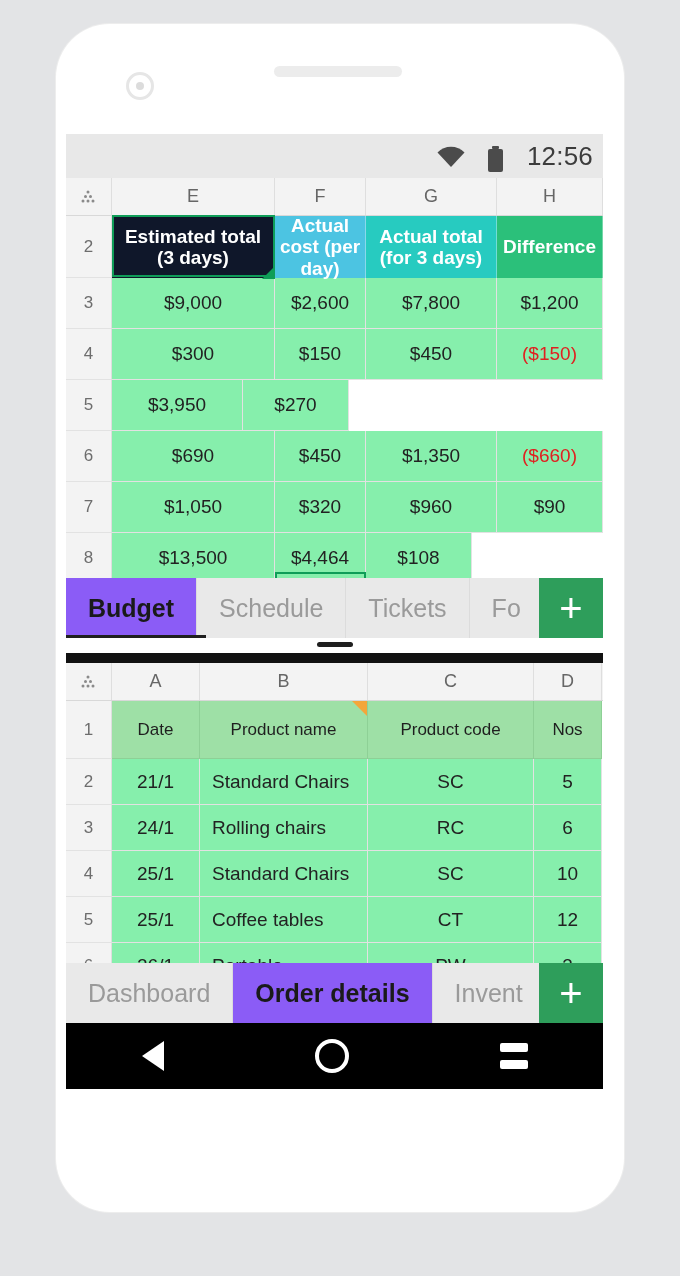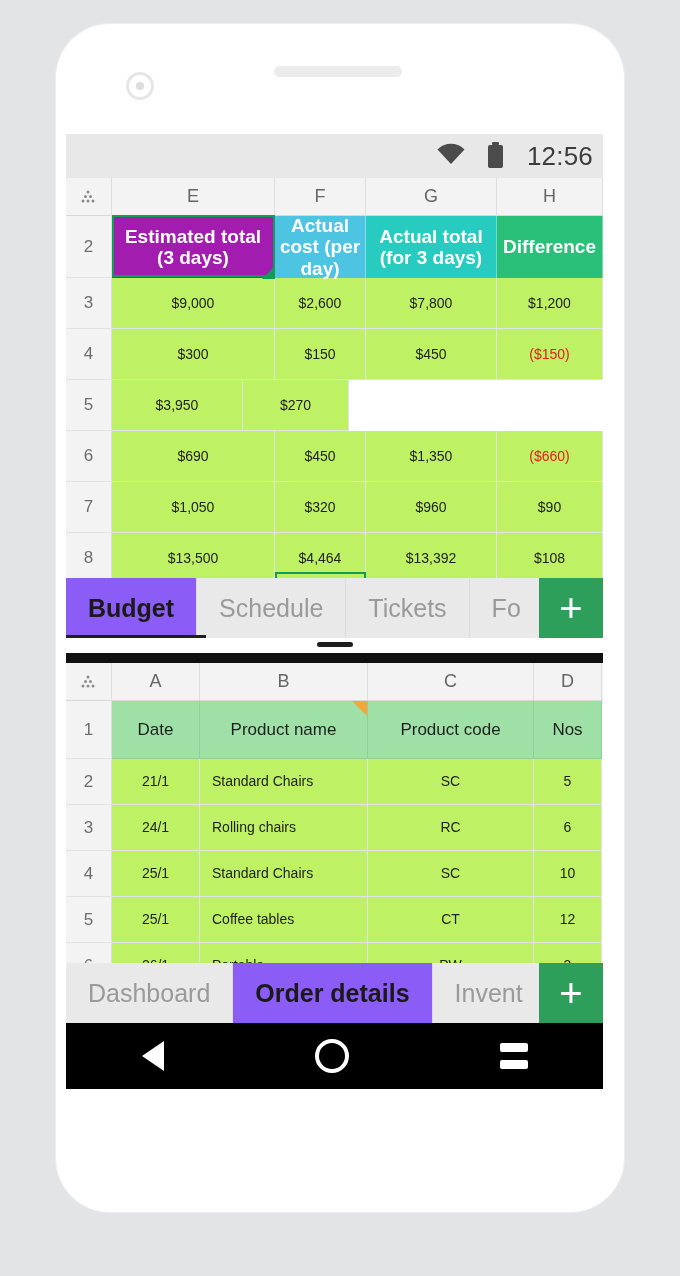--- a/index.html
+++ b/index.html
@@ -69,21 +69,21 @@
     height: 44px;
     background: #e8e8e8;
     display: flex;
     align-items: center;
     justify-content: flex-end;
     padding-right: 10px;
     box-sizing: border-box;
   }
   .status-icons {
     display: flex;
-    align-items: center;
+    align-items: flex-end;
     gap: 22px;
   }
   .wifi-ico { display: block; }
   .battery {
     width: 15px;
     height: 23px;
     background: #4b4b4b;
     border-radius: 2px;
     position: relative;
   }
@@ -152,39 +152,39 @@
     border-bottom: 1px solid #e2e2e2;
     box-sizing: border-box;
   }
   .cell {
     display: flex;
     align-items: center;
     justify-content: center;
     box-sizing: border-box;
     border-right: 1px solid #e2e2e2;
     border-bottom: 1px solid #e2e2e2;
-    font-size: 14px;
+    font-size: 19px;
     color: #222;
     text-align: center;
-    background: #bef264;
+    background: #86efac;
     line-height: 1.15;
   }
   .cell.neg { color: #e02020; }
 
   
   .bh {
     color: #ffffff;
     font-weight: bold;
     font-size: 19px;
     line-height: 1.12;
     border-right: 1px solid rgba(255,255,255,0.35);
     border-bottom: none;
     padding: 0 4px;
   }
-  .bh-e { background: #a21caf; }
+  .bh-e { background: #0f172a; }
   .bh-f { background: #4cc4e2; }
   .bh-g { background: #27cbc0; }
   .bh-h { background: #2bc07a; }
 
   .sel-marker {
     position: absolute;
     right: -1px;
     bottom: -1px;
     width: 0; height: 0;
     border-left: 13px solid transparent;
@@ -401,21 +401,20 @@
           <div class="rowhdr" style="height:51px;">7</div>
           <div class="cell" style="width:163px;flex:0 0 163px;">$1,050</div>
           <div class="cell" style="width:91px;flex:0 0 91px;">$320</div>
           <div class="cell" style="width:131px;flex:0 0 131px;text-align:center;">$960</div>
           <div class="cell" style="width:106px;flex:0 0 106px;">$90</div>
         </div>
         <div class="sheet-row" style="height:51px;">
           <div class="rowhdr" style="height:51px;">8</div>
           <div class="cell" style="width:163px;flex:0 0 163px;">$13,500</div>
           <div class="cell" style="width:91px;flex:0 0 91px;">$4,464</div>
-          <div class="cell" style="width:131px;flex:0 0 131px;">$13,392</div>
           <div class="cell" style="width:106px;flex:0 0 106px;">$108</div>
         </div>
         <div class="sel-outline" style="left: 46px; top: 37px; width: 163px; height: 62px;"></div>
         <div class="sel-outline" style="left: 209px; top: 394px; width: 91px; height: 12px; border-bottom: none;"></div>
       </div>
 
     <div class="tabbar" id="budget-tabbar">
         <div class="tab active">Budget</div>
         <div class="tab">Schedule</div>
         <div class="tab">Tickets</div>

